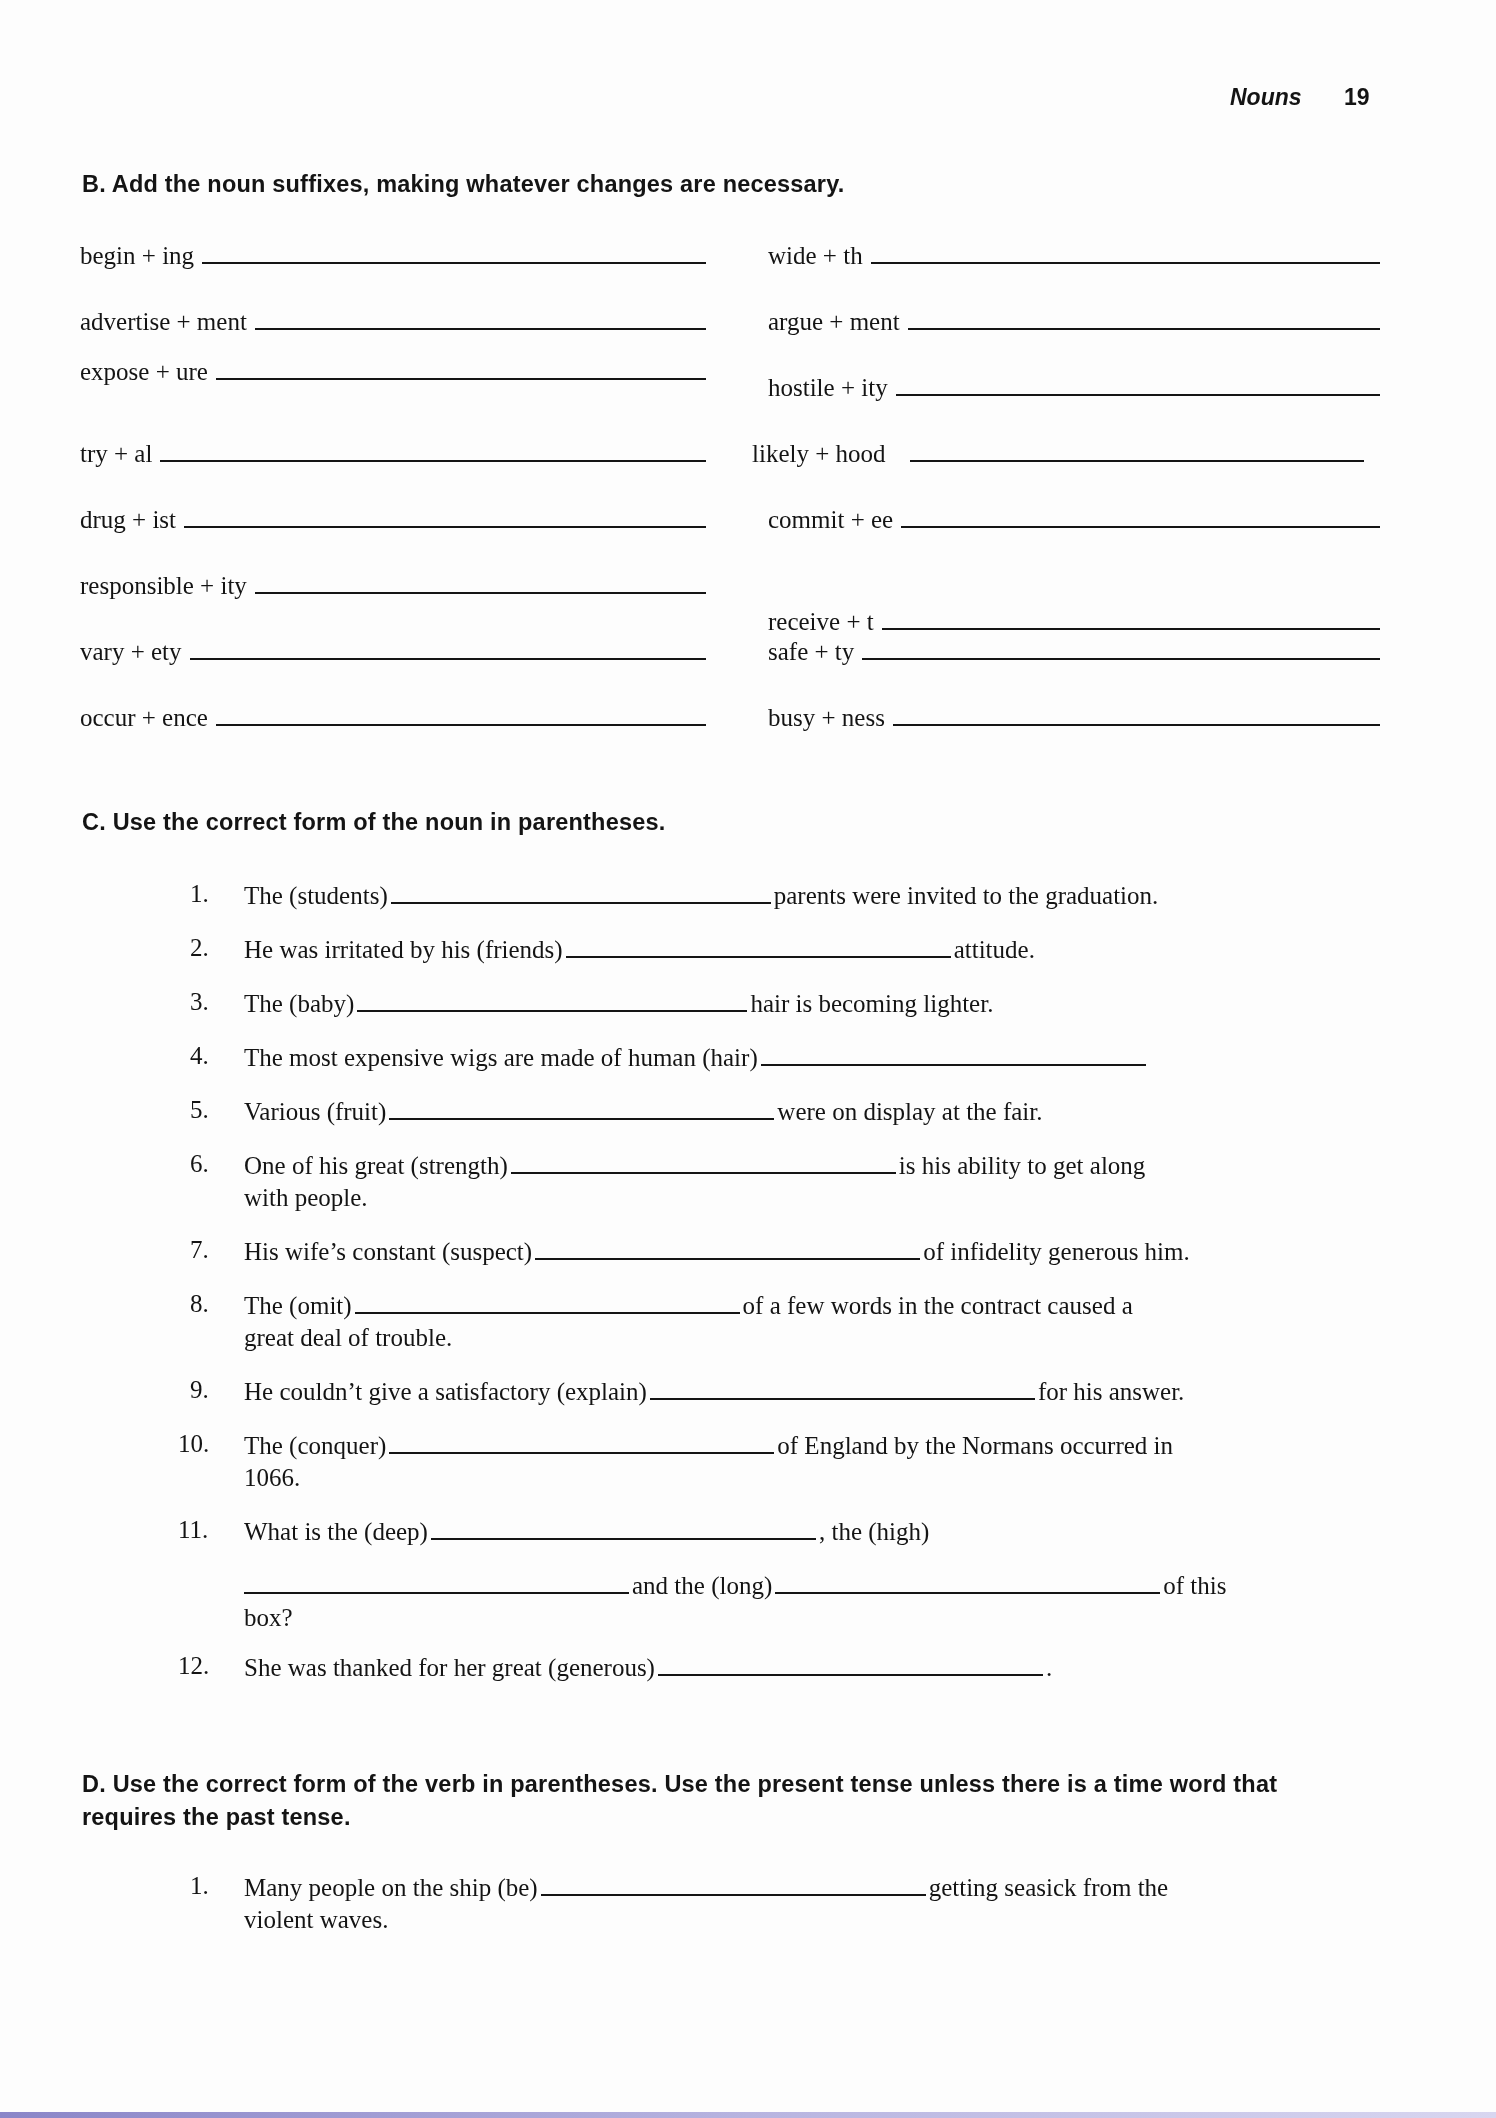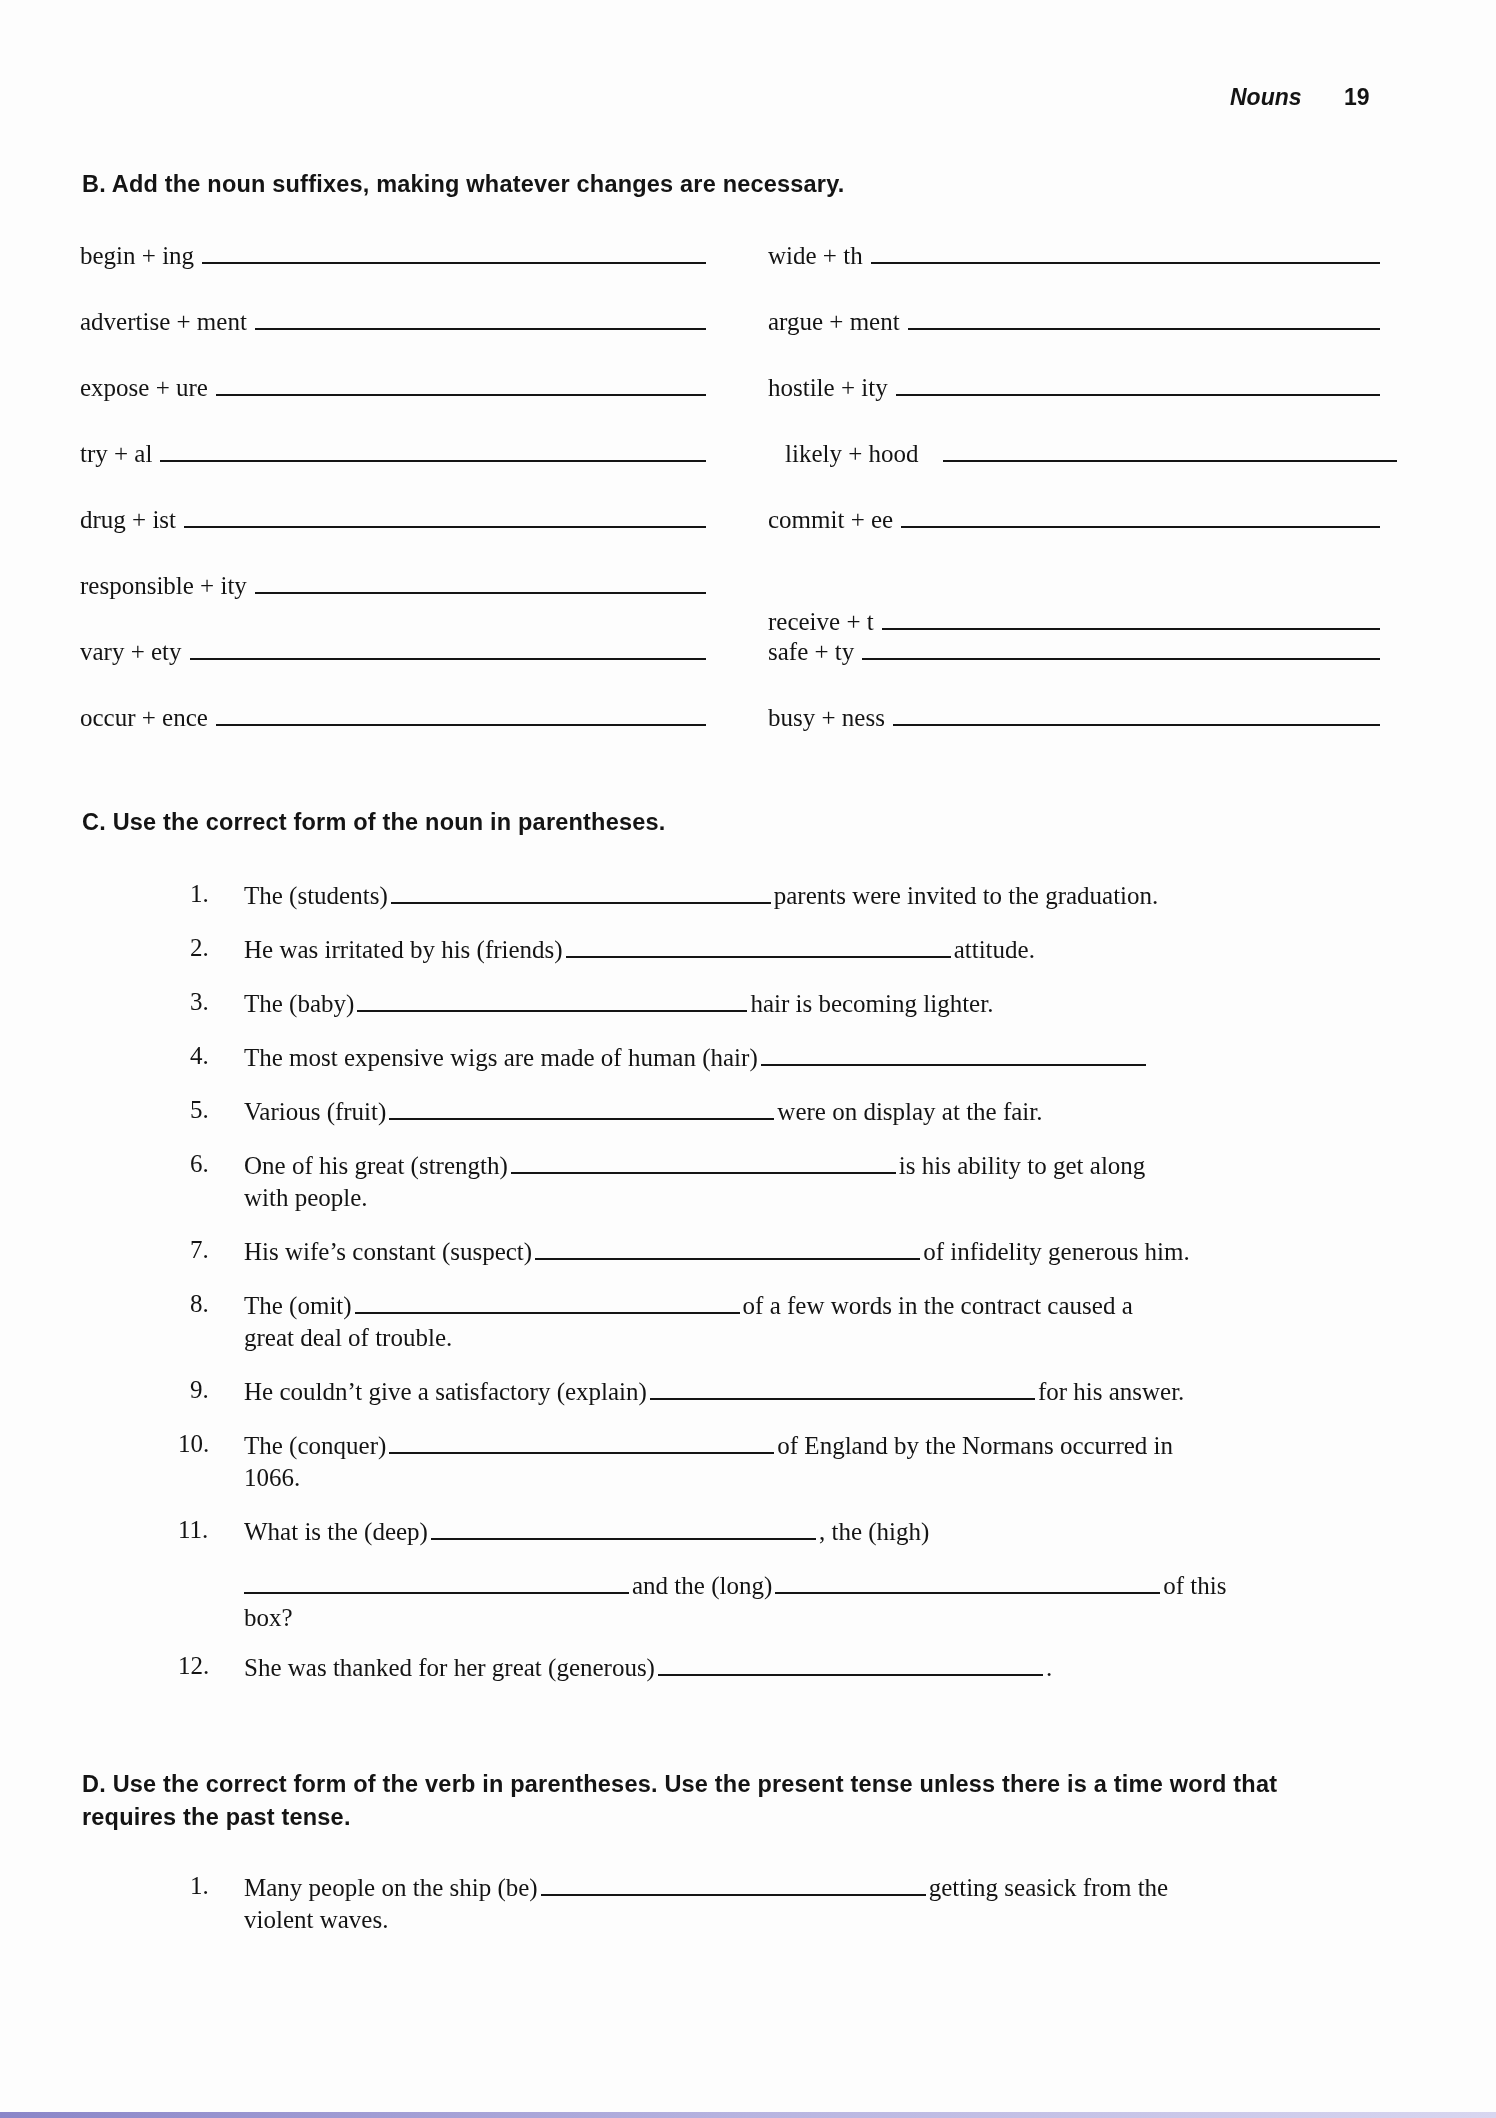--- a/index.html
+++ b/index.html
@@ -38,21 +38,21 @@
 
   <div id="b-left">
       <div class="pair-row serif" style="top: 236px; left: 80px; width: 626px; justify-content: space-between;">
         <span class="lbl">begin + ing</span>
         <span class="line"></span>
       </div>
       <div class="pair-row serif" style="top: 302px; left: 80px; width: 626px;">
         <span class="lbl">advertise + ment</span>
         <span class="line"></span>
       </div>
-      <div class="pair-row serif" style="top: 368px; left: 80px; width: 626px; text-align: right;">
+      <div class="pair-row serif" style="top: 352px; left: 80px; width: 626px; text-align: right;">
         <span class="lbl">expose + ure</span>
         <span class="line"></span>
       </div>
       <div class="pair-row serif" style="top: 434px; left: 80px; width: 626px;">
         <span class="lbl">try + al</span>
         <span class="line"></span>
       </div>
       <div class="pair-row serif" style="top: 500px; left: 80px; width: 626px;">
         <span class="lbl">drug + ist</span>
         <span class="line"></span>
@@ -76,21 +76,21 @@
         <span class="line"></span>
       </div>
       <div class="pair-row serif" style="top: 302px; left: 768px; width: 612px;">
         <span class="lbl">argue + ment</span>
         <span class="line"></span>
       </div>
       <div class="pair-row serif" style="top: 368px; left: 768px; width: 612px;">
         <span class="lbl">hostile + ity</span>
         <span class="line"></span>
       </div>
-      <div class="pair-row serif" style="top: 434px; left: 785px; width: 612px; gap: 16px;">
+      <div class="pair-row serif" style="top: 434px; left: 752px; width: 612px; gap: 16px;">
         <span class="lbl">likely + hood</span>
         <span class="line"></span>
       </div>
       <div class="pair-row serif" style="top: 500px; left: 768px; width: 612px;">
         <span class="lbl">commit + ee</span>
         <span class="line"></span>
       </div>
       <div class="pair-row serif" style="top: 566px; left: 768px; width: 612px; margin-top: 36px;">
         <span class="lbl">receive + t</span>
         <span class="line"></span>

